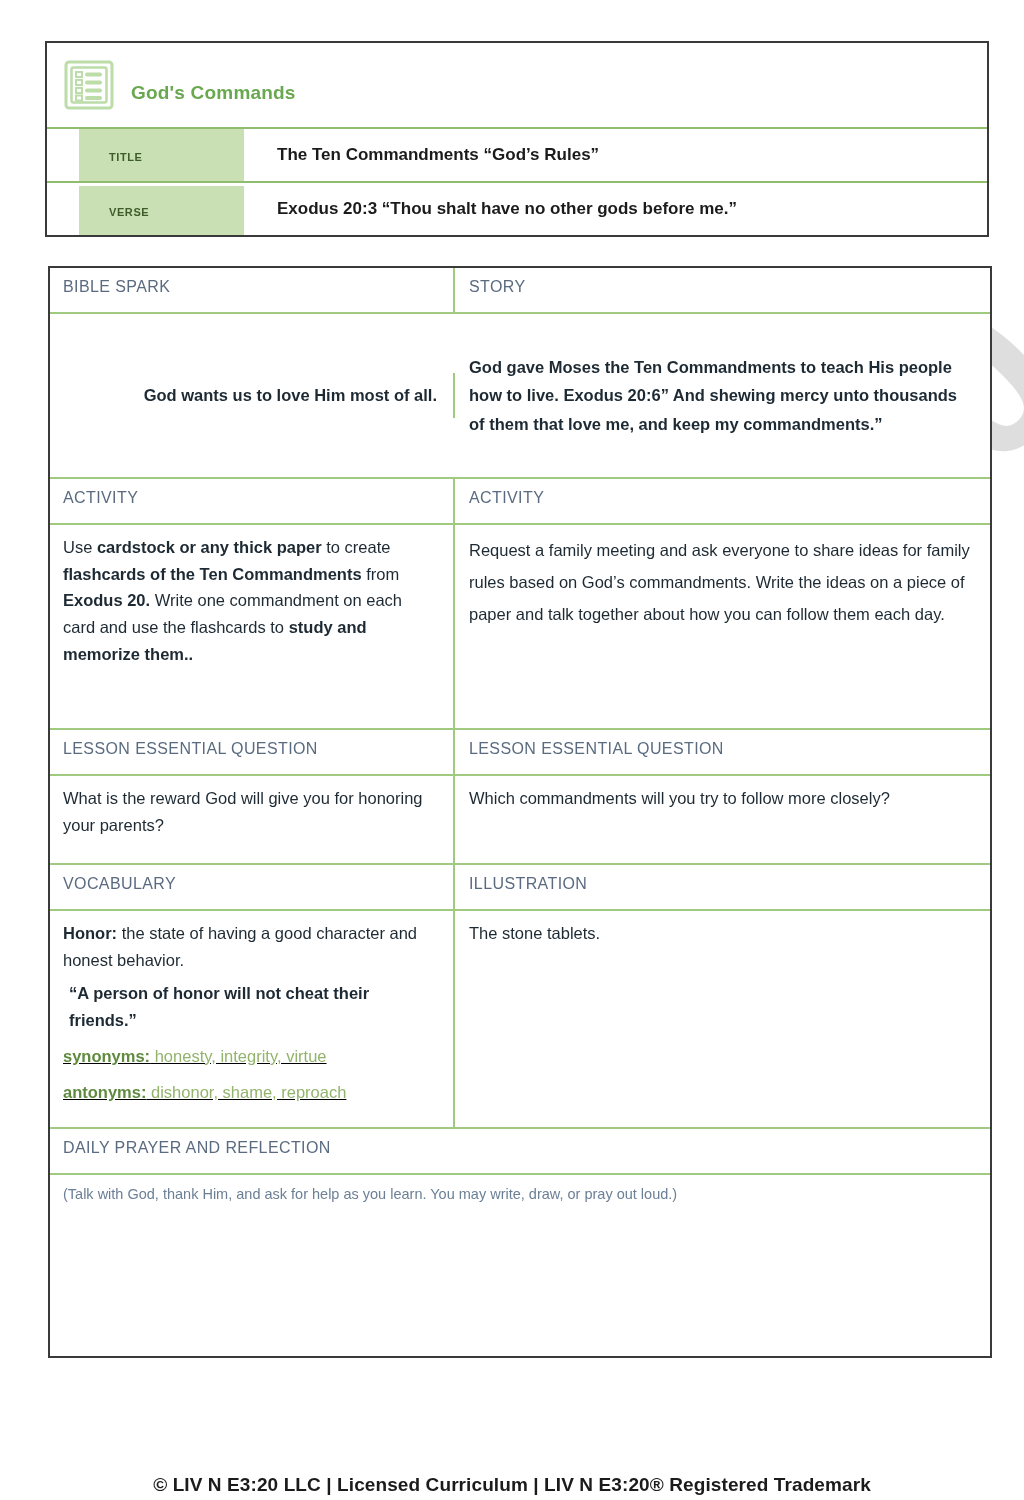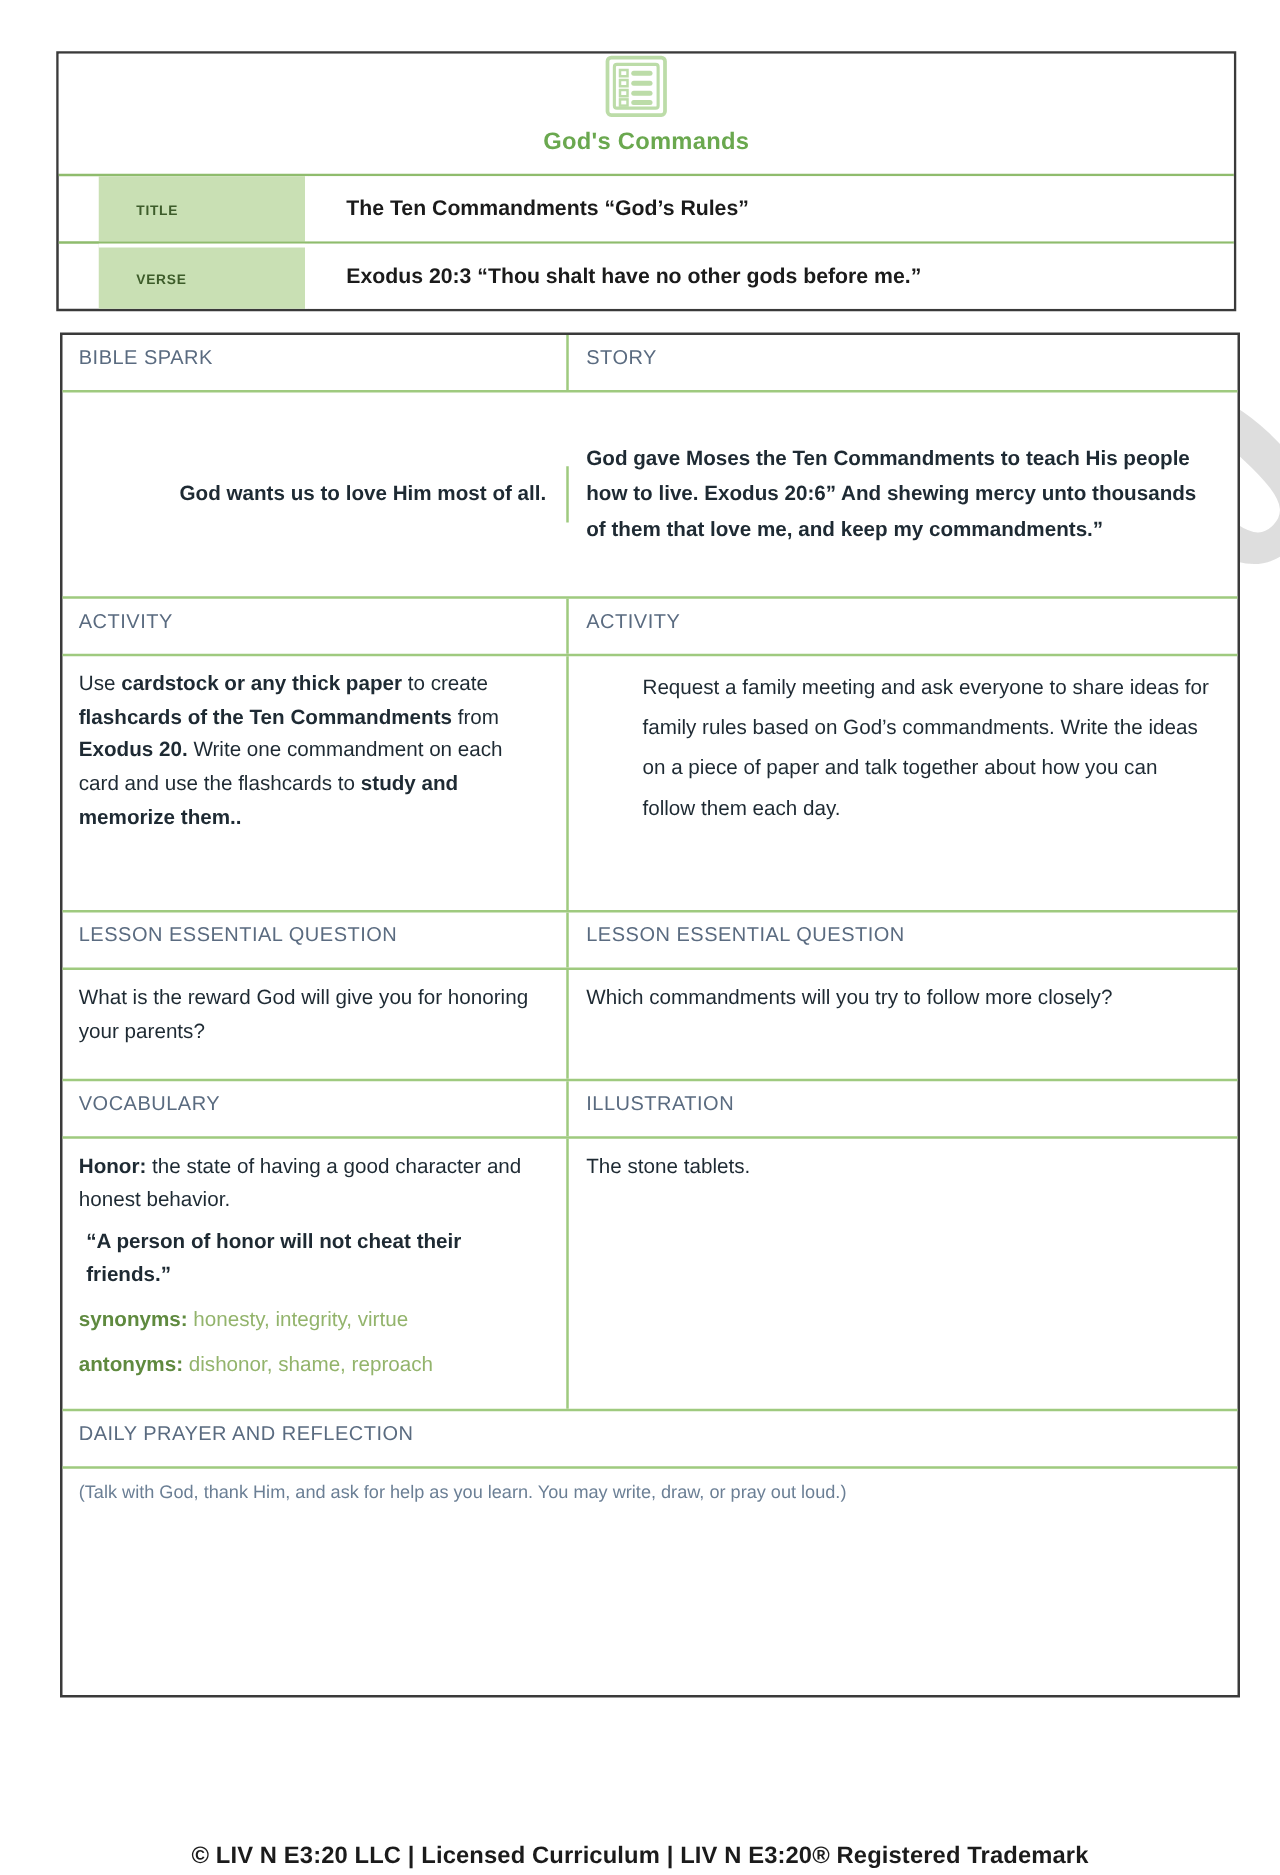--- a/index.html
+++ b/index.html
@@ -53,26 +53,26 @@
   #header-table {
     position: absolute;
     left: 45px;
     top: 41px;
     width: 944px;
     border: 2px solid #3a3a3a;
     box-sizing: border-box;
     background: #ffffff;
   }
   #brand-row {
-    height: 96px;
+    height: 84px;
     display: flex;
     align-items: center;
-    box-sizing: border-box;
-    background: #ffffff;
-    flex-direction: column;
+    padding-left: 16px;
+    box-sizing: border-box;
+    background: #ffffff;
   }
   #brand-icon {
     width: 52px;
     height: 52px;
     flex: 0 0 52px;
     margin-right: 16px;
   }
   #brand-title {
     font-size: 19px;
     font-weight: 700;
@@ -180,20 +180,21 @@
     font-weight: 700;
     padding-left: 6px;
     display: block;
     margin-top: 7px;
     line-height: 1.62;
   }
   .syn-line {
     margin-top: 9px;
     font-size: 16.5px;
     line-height: 1.62;
+    text-decoration: underline;
   }
   .syn-label { color: #5f8a3f; font-weight: 700; }
   .syn-values { color: #93b46c; }
 
   .prayer-note {
     font-size: 14.5px;
     color: #6b7f95;
     line-height: 1.5;
   }
 
@@ -281,21 +282,21 @@
 
     <div class="tbl-row bordered-bottom h-head">
       <div class="cell-left">
         <div class="sec-head">ACTIVITY</div>
       </div>
       <div class="cell-right">
         <div class="sec-head">ACTIVITY</div>
       </div>
     </div>
 
-    <div class="tbl-row bordered-bottom" style="min-height:205px;gap:45px;">
+    <div class="tbl-row bordered-bottom" style="min-height:205px;">
       <div class="cell-left">
         <div class="body-text" id="activity-left-text"><span>Use </span><b>cardstock or any thick paper</b><span> to create </span><b>flashcards of the Ten Commandments</b><span> from </span><b>Exodus 20.</b><span> Write one commandment on each card and use the flashcards to </span><b>study and memorize them..</b></div>
       </div>
       <div class="cell-right">
         <div class="body-text loose">Request a family meeting and ask everyone to share ideas for family rules based on God’s commandments. Write the ideas on a piece of paper and talk together about how you can follow them each day.</div>
       </div>
     </div>
 
     <div class="tbl-row bordered-bottom h-head">
       <div class="cell-left">

